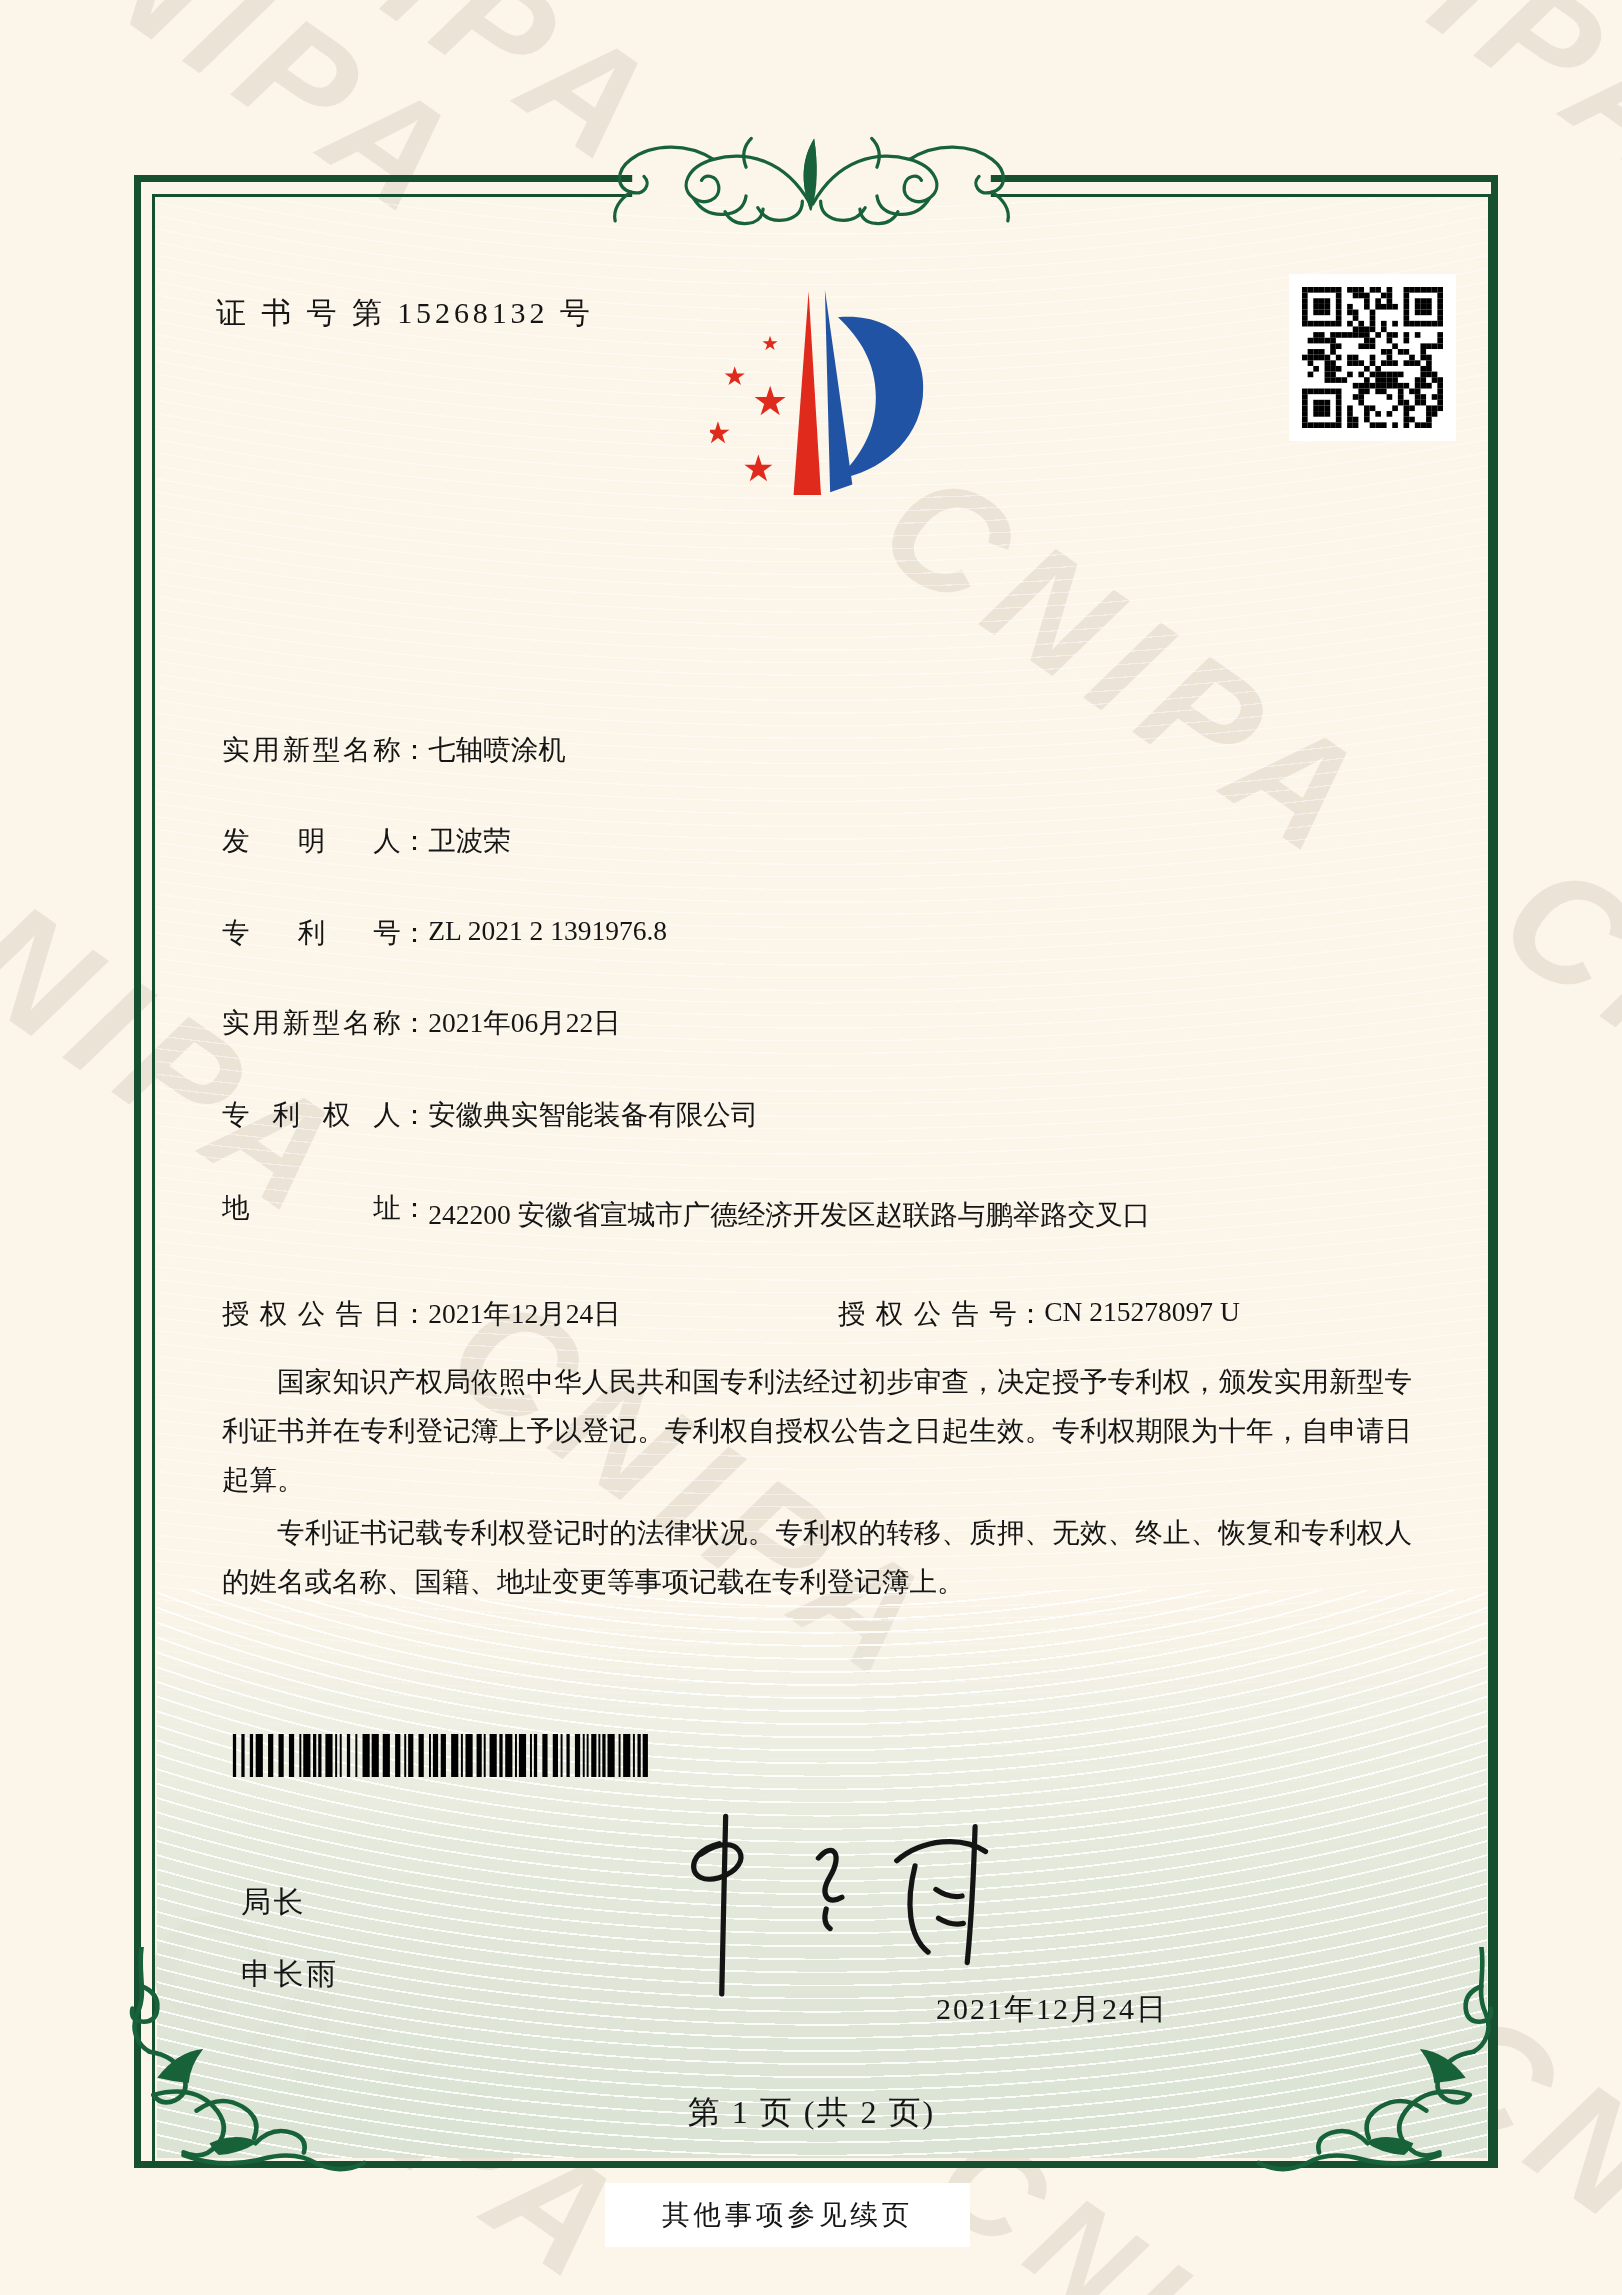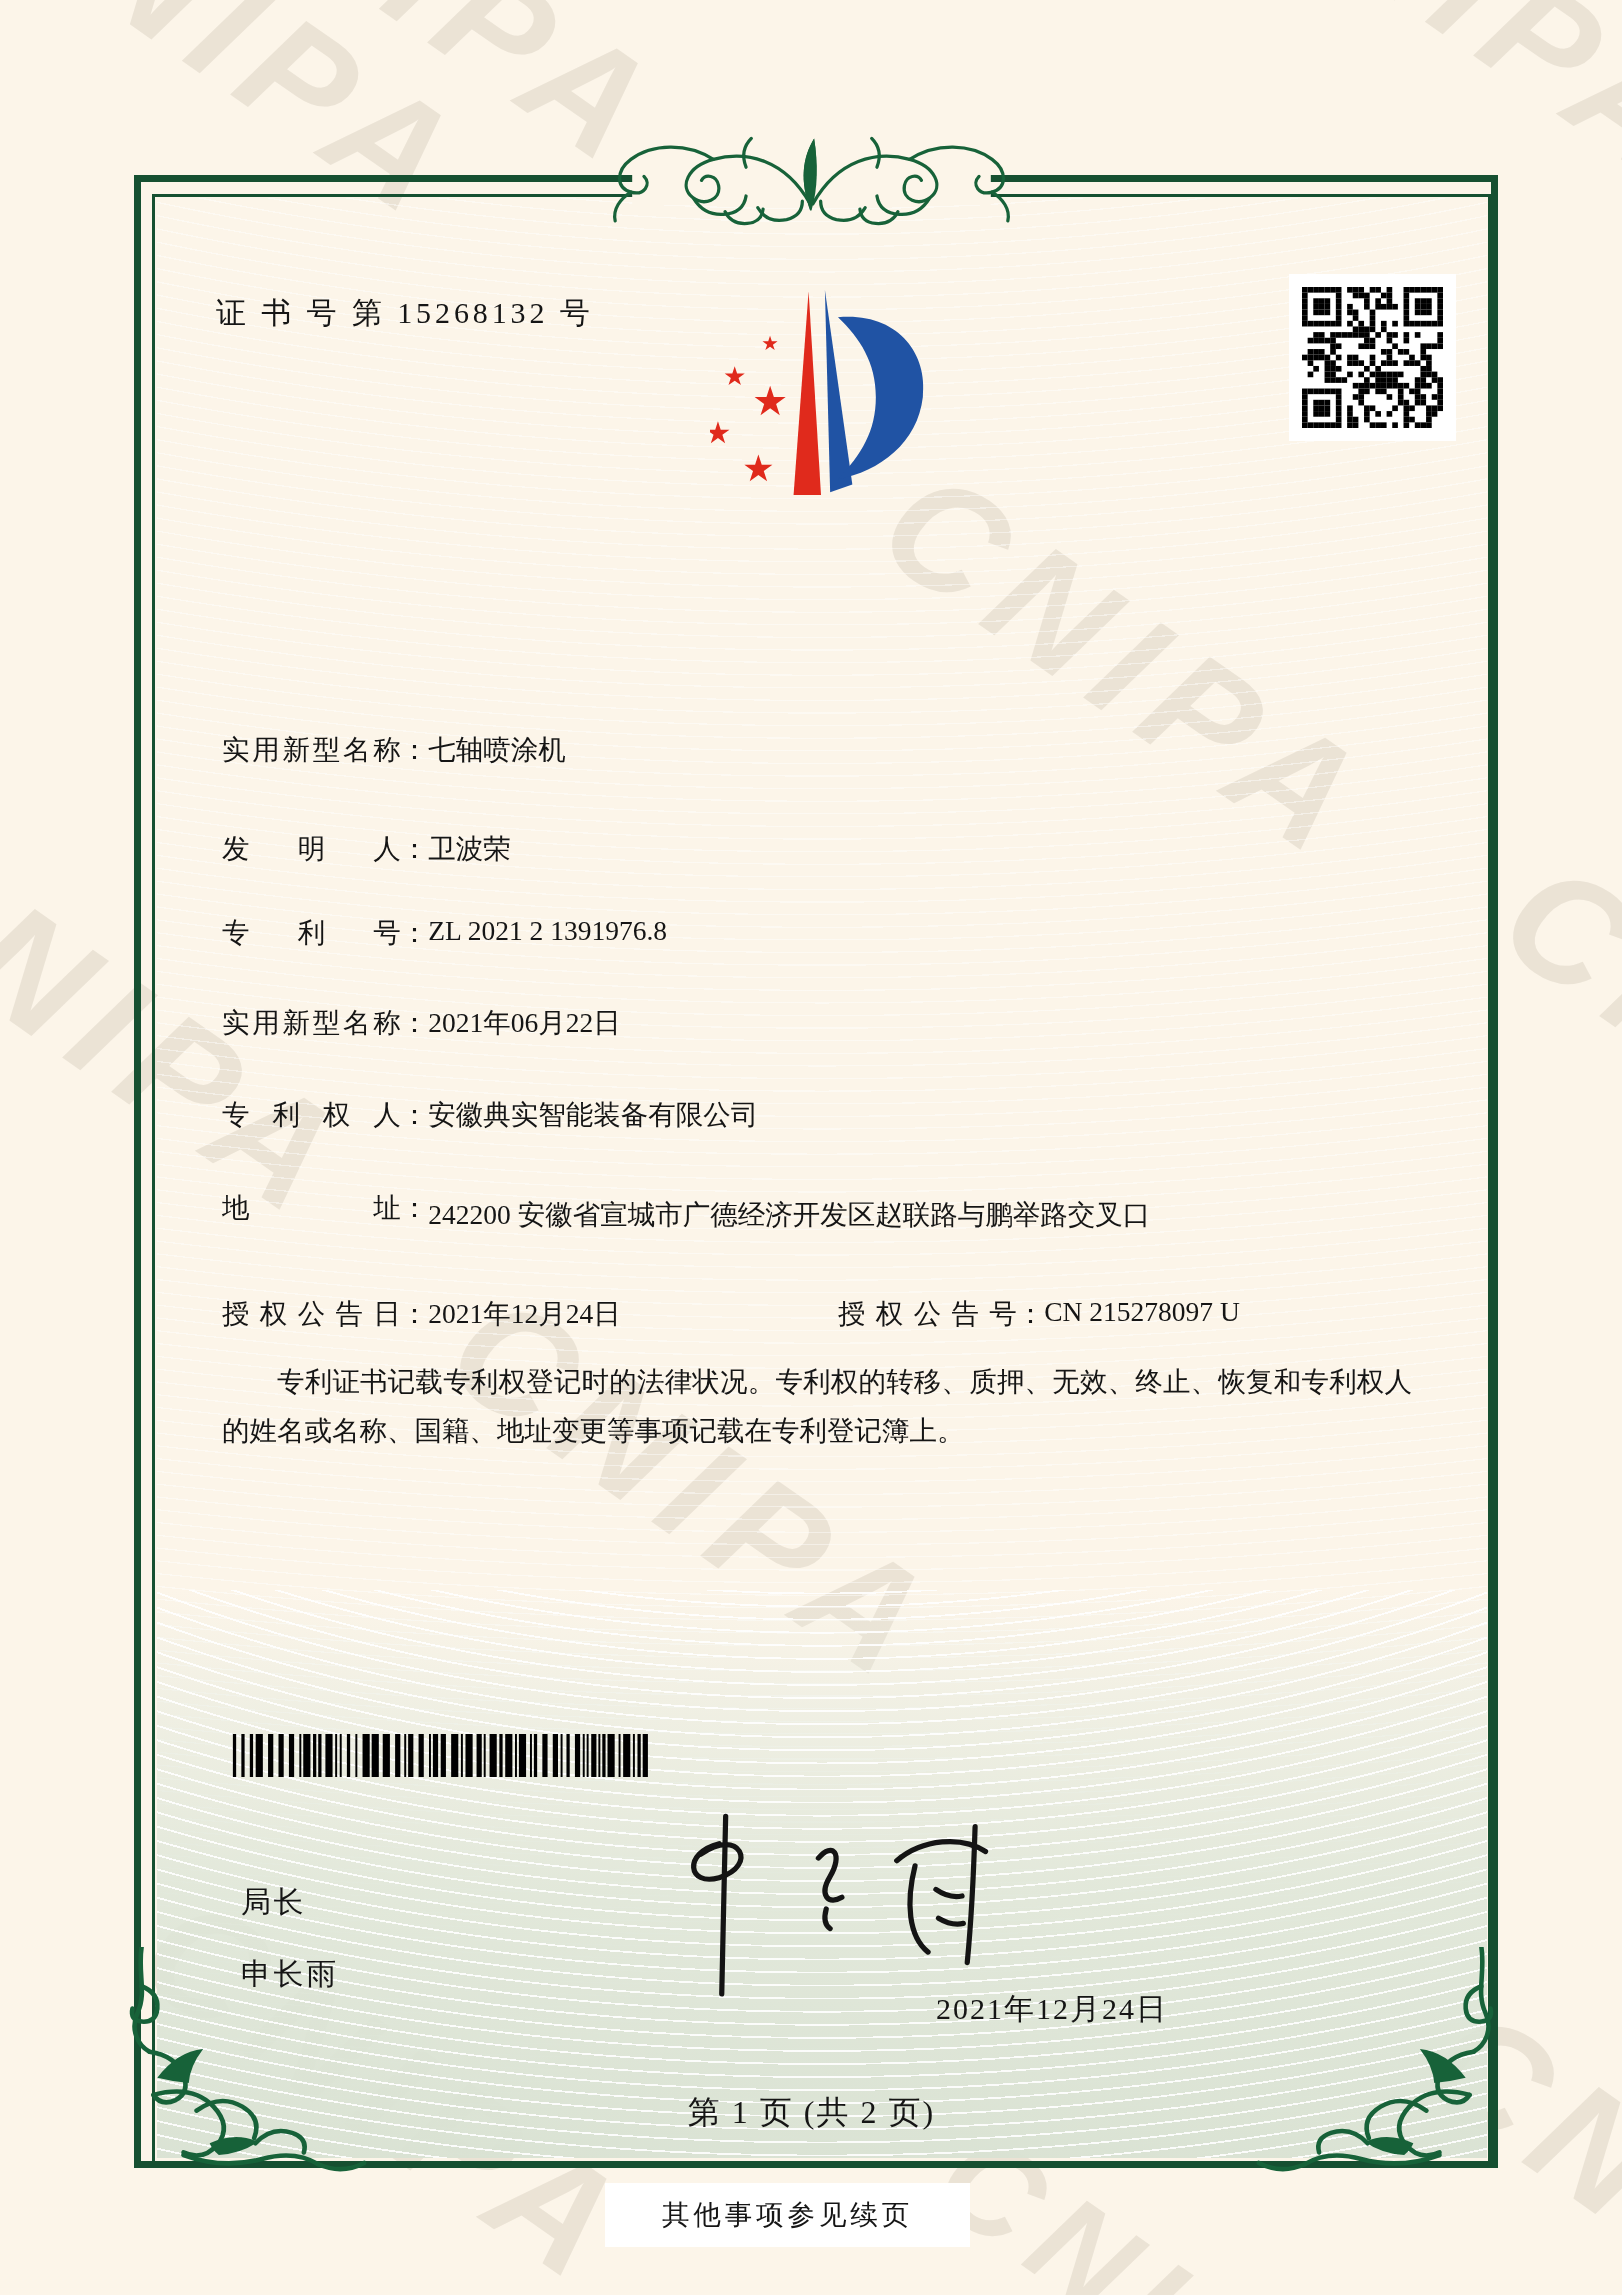--- a/index.html
+++ b/index.html
@@ -454,21 +454,21 @@
         <rect x="206.39999999999998" y="163.4" width="8.6" height="8.6" fill="#000"></rect>
         <rect x="206.39999999999998" y="172" width="8.6" height="8.6" fill="#000"></rect>
         <rect x="206.39999999999998" y="180.6" width="8.6" height="8.6" fill="#000"></rect>
       </svg>
   </div>
 
 
   <div class="abs field" style="top:732px;">
     <span class="lbl">实用新型名称</span><span class="colon">：</span><span class="val">七轴喷涂机</span>
   </div>
-  <div class="abs field" style="top:823px;margin-top:8px;">
+  <div class="abs field" style="top:823px;">
     <span class="lbl">发明人</span><span class="colon">：</span><span class="val">卫波荣</span>
   </div>
   <div class="abs field" style="top:915px;">
     <span class="lbl">专利号</span><span class="colon">：</span><span class="val">ZL 2021 2 1391976.8</span>
   </div>
   <div class="abs field" style="top:1005px;">
     <span class="lbl">实用新型名称</span><span class="colon">：</span><span class="val">2021年06月22日</span>
   </div>
   <div class="abs field" style="top:1097px;">
     <span class="lbl">专利权人</span><span class="colon">：</span><span class="val">安徽典实智能装备有限公司</span>
@@ -477,20 +477,21 @@
     <span class="lbl">地址</span><span class="colon">：</span><span class="val wrap">242200 安徽省宣城市广德经济开发区赵联路与鹏举路交叉口</span>
   </div>
   <div class="abs field" style="top:1296px;">
     <span class="lbl">授权公告日</span><span class="colon">：</span><span class="val">2021年12月24日</span>
     <span class="grant-right">
       <span class="lbl">授权公告号</span><span class="colon">：</span><span class="val">CN 215278097 U</span>
     </span>
   </div>
 
   <div class="abs paras">
+    <p>国家知识产权局依照中华人民共和国专利法经过初步审查，决定授予专利权，颁发实用新型专利证书并在专利登记簿上予以登记。专利权自授权公告之日起生效。专利权期限为十年，自申请日起算。</p>
     <p>专利证书记载专利权登记时的法律状况。专利权的转移、质押、无效、终止、恢复和专利权人的姓名或名称、国籍、地址变更等事项记载在专利登记簿上。</p>
   </div>
 
   <svg class="abs barcode" id="barcode" width="422" height="43" viewBox="0 0 645 66">
       <rect x="0" y="0" width="5" height="66" fill="#000"></rect>
       <rect x="13" y="0" width="5" height="66" fill="#000"></rect>
       <rect x="26" y="0" width="5" height="66" fill="#000"></rect>
       <rect x="35" y="0" width="11" height="66" fill="#000"></rect>
       <rect x="54" y="0" width="8" height="66" fill="#000"></rect>
       <rect x="70" y="0" width="8" height="66" fill="#000"></rect>

